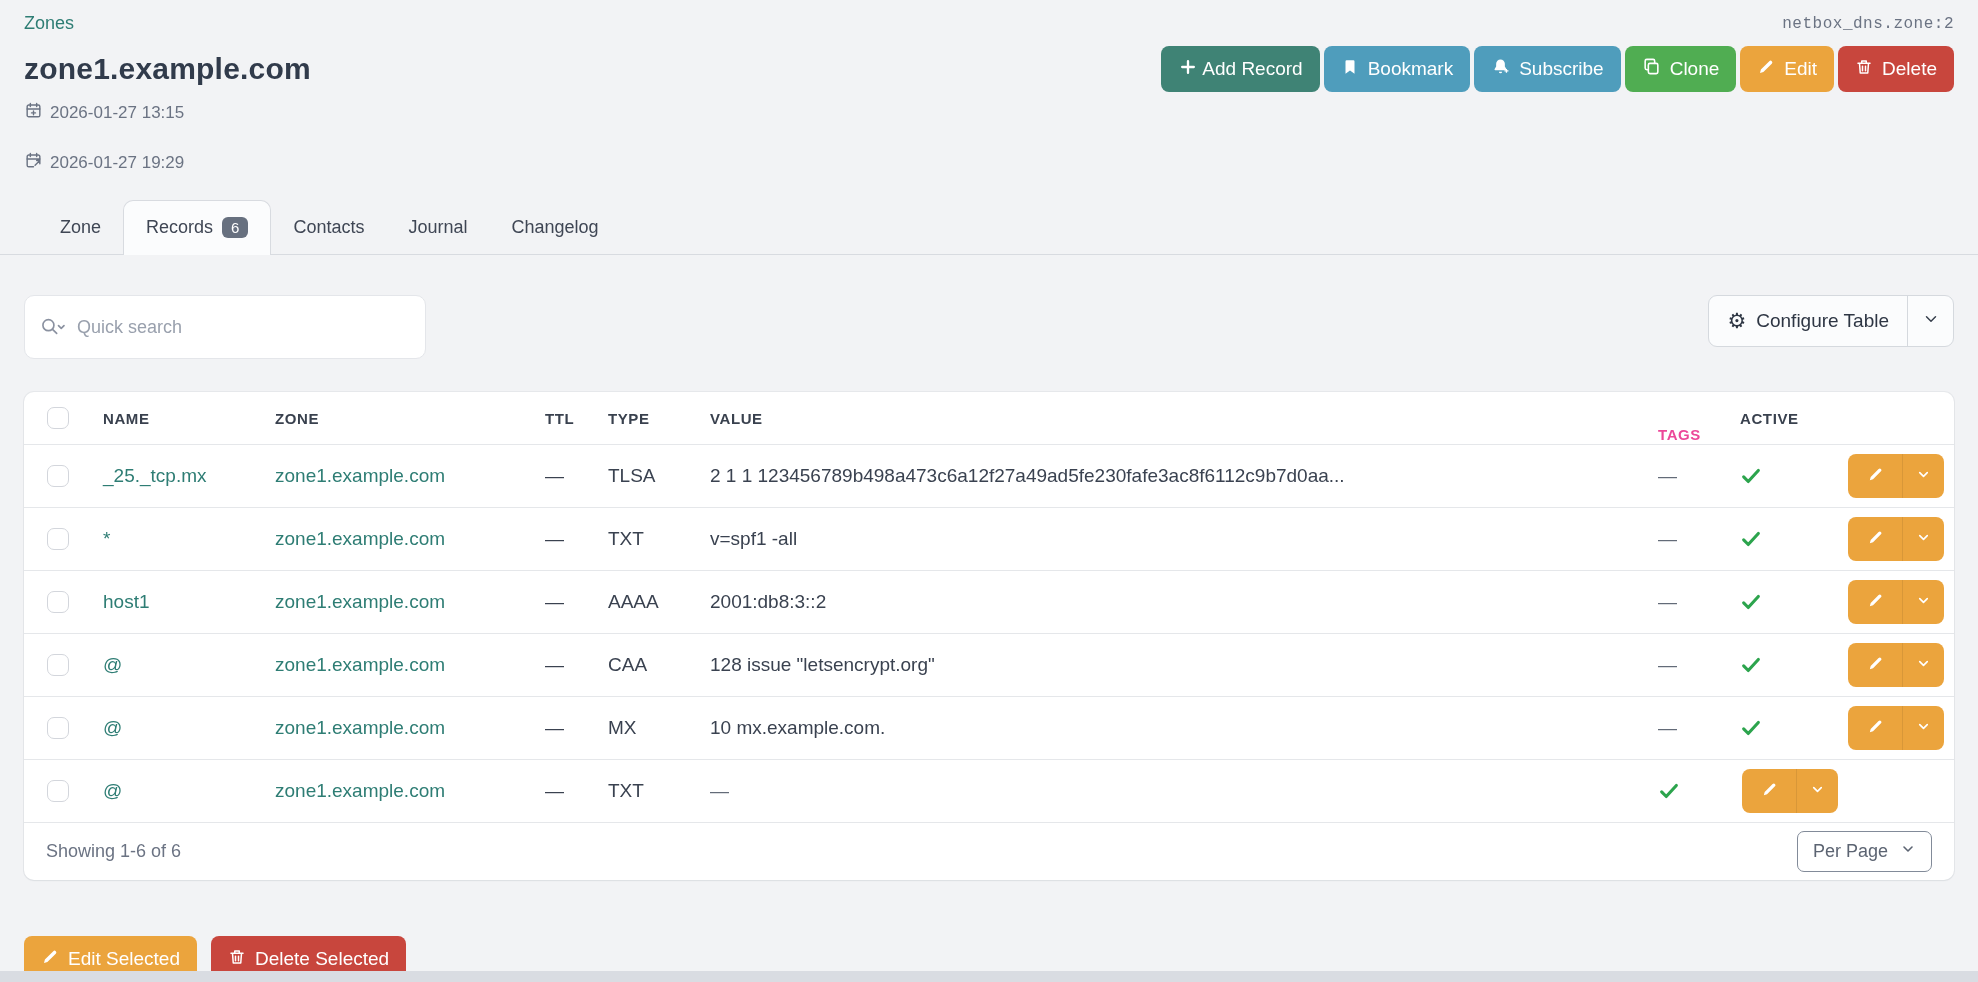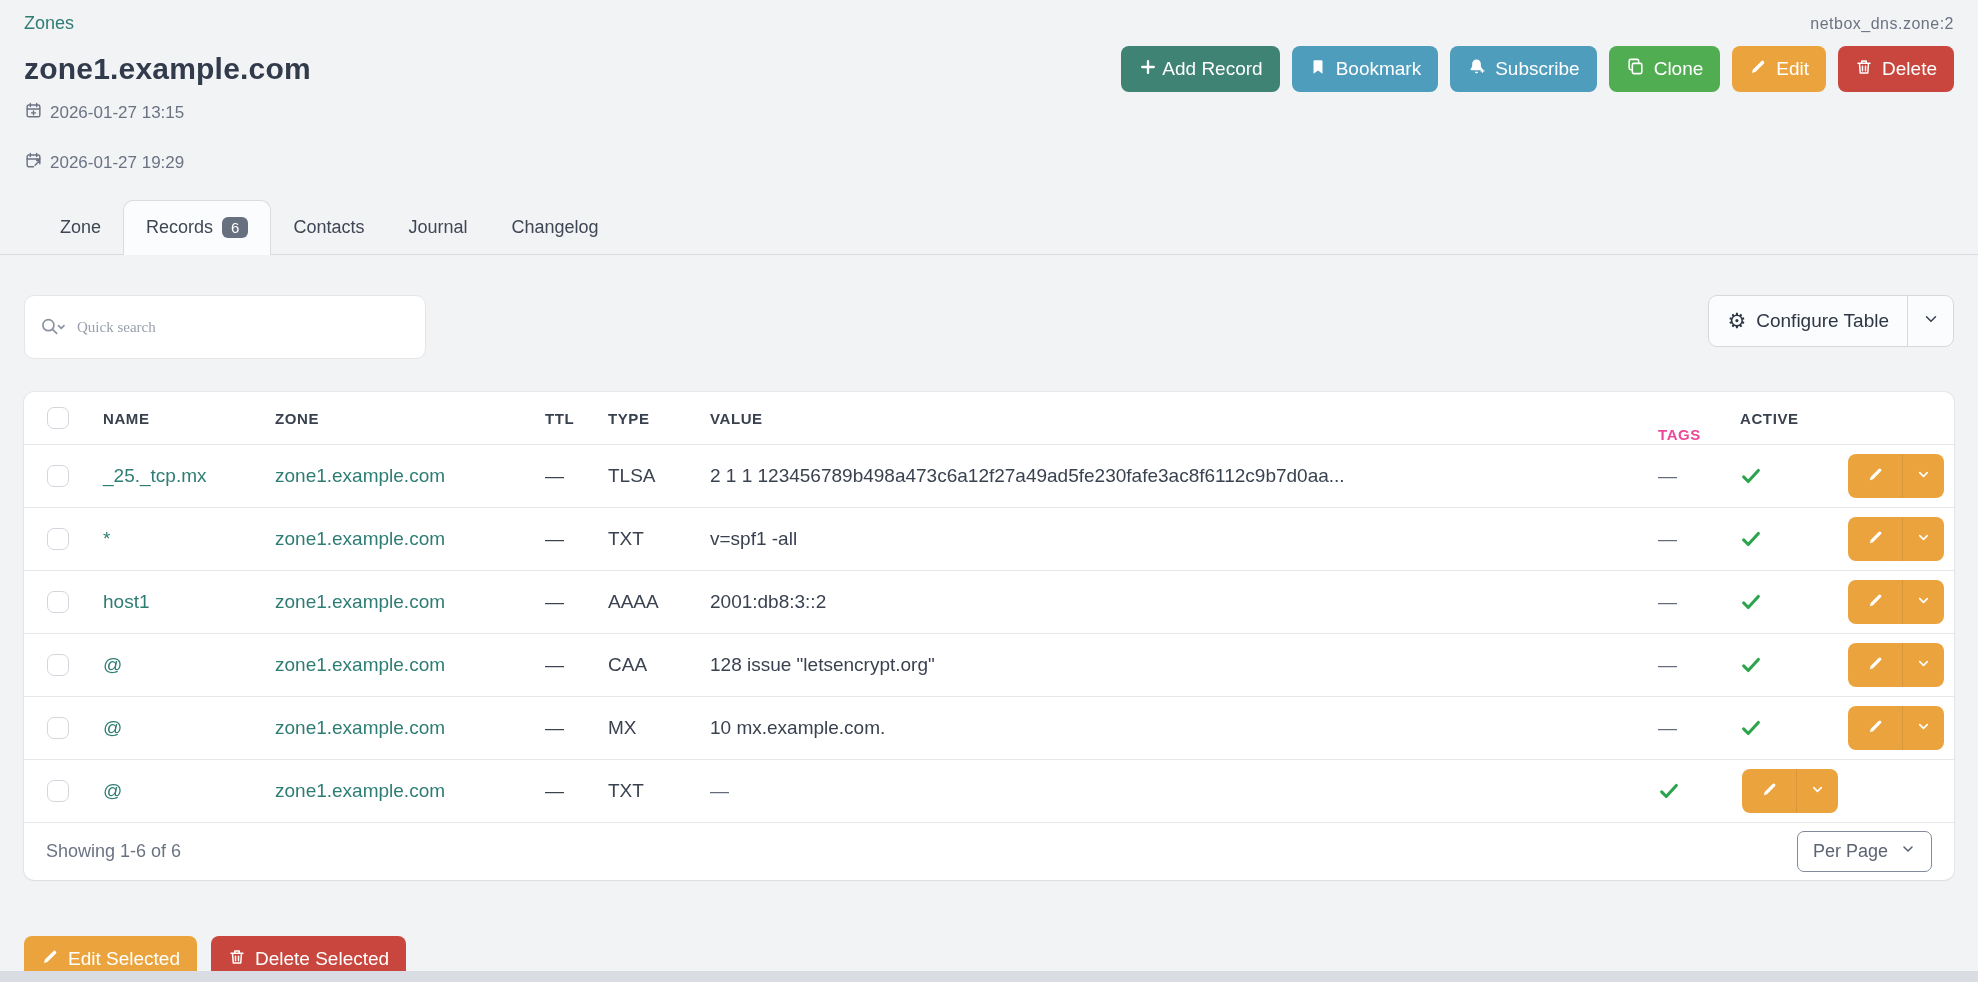--- a/index.html
+++ b/index.html
@@ -9,26 +9,26 @@
     background:#f2f3f5;
     color:#39414e;
     position:relative;
     overflow:hidden;
   }
   .page { padding:0 24px; }
 
   
   .top-row { display:flex; justify-content:space-between; align-items:center; padding-top:13px; }
   .breadcrumb-link { color:#2e7d74; font-size:18px; text-decoration:none; cursor:pointer; }
-  .object-id { font-family:Liberation Sans, sans-serif; font-size:16px; color:#6b7383; letter-spacing:.5px; }
+  .object-id { font-family:Liberation Mono, monospace; font-size:16px; color:#6b7383; letter-spacing:.5px; }
 
   
   .title-row { display:flex; justify-content:space-between; align-items:center; margin-top:12px; }
   .page-title { font-size:30px; font-weight:700; color:#313b4b; letter-spacing:.2px; }
-  .btn-group { display:flex; gap:12px; }
+  .btn-group { display:flex; gap:4px; }
   .btn {
     display:inline-flex; align-items:center; gap:9px;
     height:46px; padding:0 17px; border:none; border-radius:8px;
     color:#fff; font-size:19px; font-family:inherit; cursor:pointer; white-space:nowrap;
   }
   .btn svg { flex:0 0 auto; }
   .btn-add { background:#3f8375; gap:4px; }
   .btn-info { background:#4f9dbc; }
   .btn-clone { background:#50ad52; }
   .btn-warn { background:#eba43d; }
@@ -46,21 +46,21 @@
     background:#fbfcfd; border:1px solid #d8dbe0; border-bottom:none;
     border-radius:10px 10px 0 0; margin-bottom:-1px; padding-bottom:17px;justify-content:flex-end;
   }
   .tab-badge { background:#67707f; color:#fff; font-size:15px; border-radius:6px; padding:3px 9px; line-height:1; }
 
   
   .toolbar { display:flex; justify-content:space-between; align-items:flex-start; margin-top:40px; }
   .search-wrap { position:relative; width:402px; }
   .search-input {
     width:100%; height:64px; border:1px solid #e4e6ea; border-radius:10px; background:#fff;
-    padding:0 16px 0 52px; font-size:15px; font-family:Liberation Serif, serif; color:#39414e; outline:none;
+    padding:0 16px 0 52px; font-size:18px; font-family:Liberation Sans, sans-serif; color:#39414e; outline:none;
   }
   .search-input::placeholder { color:#99a0ad; }
   .search-icon { position:absolute; left:15px; top:21px; color:#8a91a0; }
   .cfg-group { display:flex; height:52px; margin-top:0; border:1px solid #d5d9de; border-radius:9px; background:#fbfcfd; overflow:hidden; }
   .cfg-main { display:inline-flex; align-items:center; gap:10px; padding:0 18px; font-size:19px; color:#2e3644; cursor:pointer; }
   .cfg-caret { display:inline-flex; align-items:center; justify-content:center; width:46px; border-left:1px solid #d5d9de; cursor:pointer; color:#39414e; }
   .gear-glyph { font-family:"DejaVu Sans", sans-serif; font-size:21px; line-height:1; }
 
   
   .card { background:#fff; border-radius:10px; margin-top:33px; box-shadow:0 0 0 1px rgba(20,30,50,.05), 0 1px 2px rgba(20,30,50,.05); overflow:hidden; }

